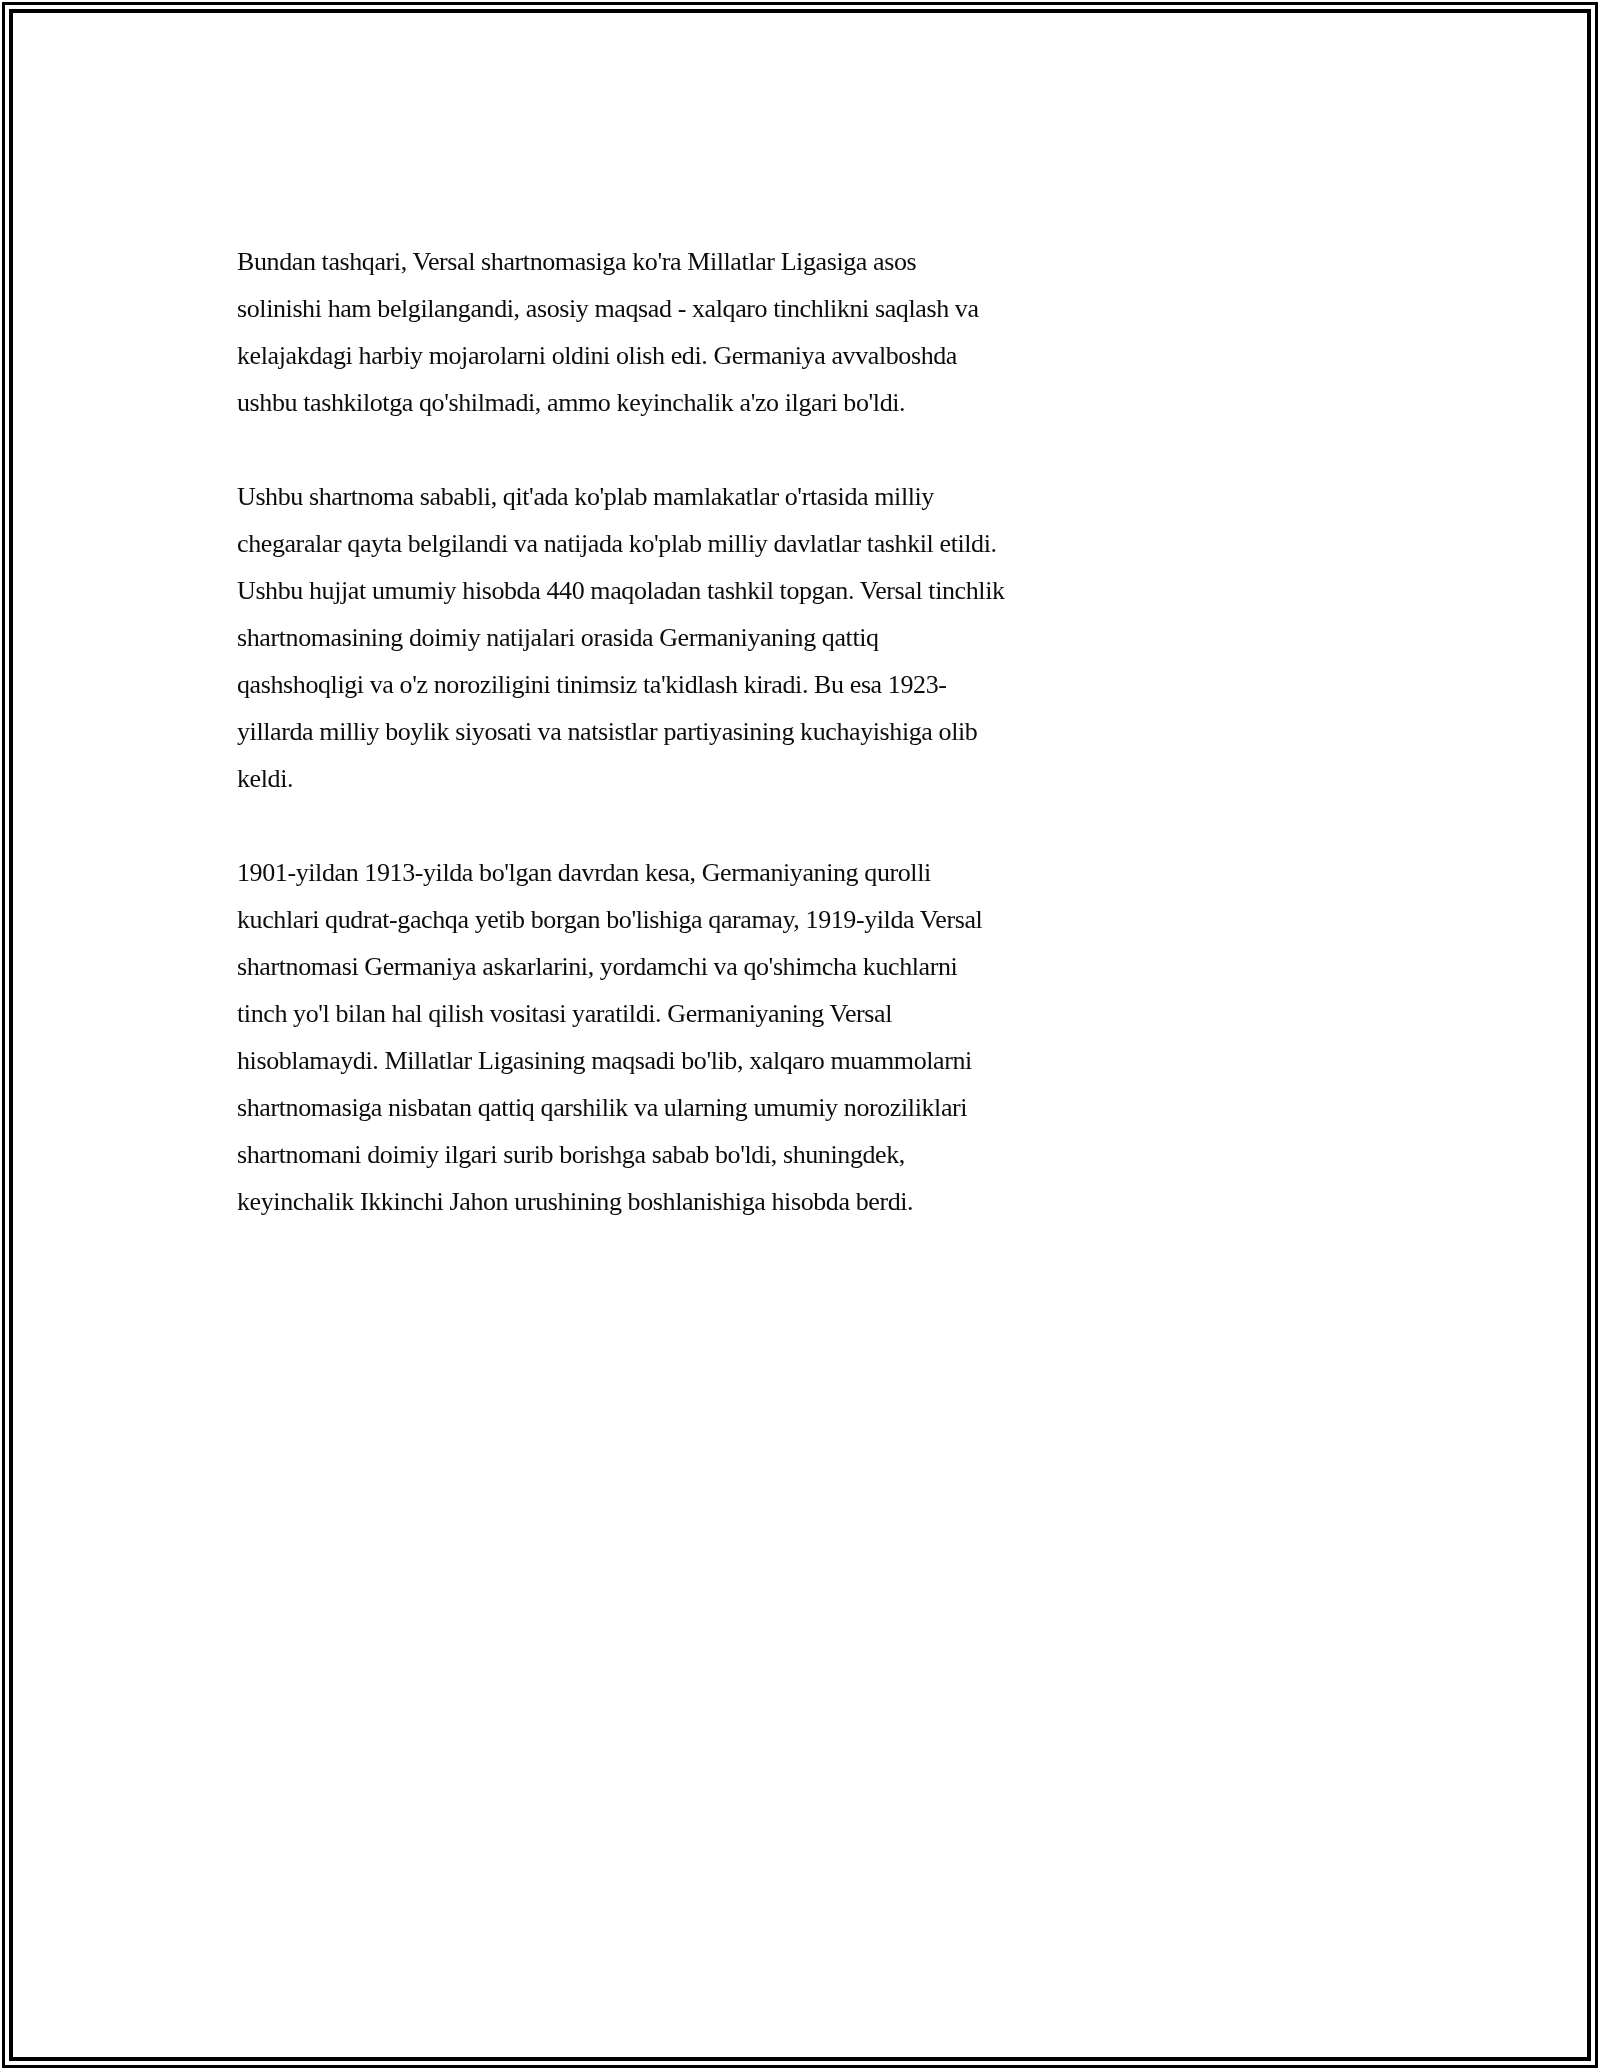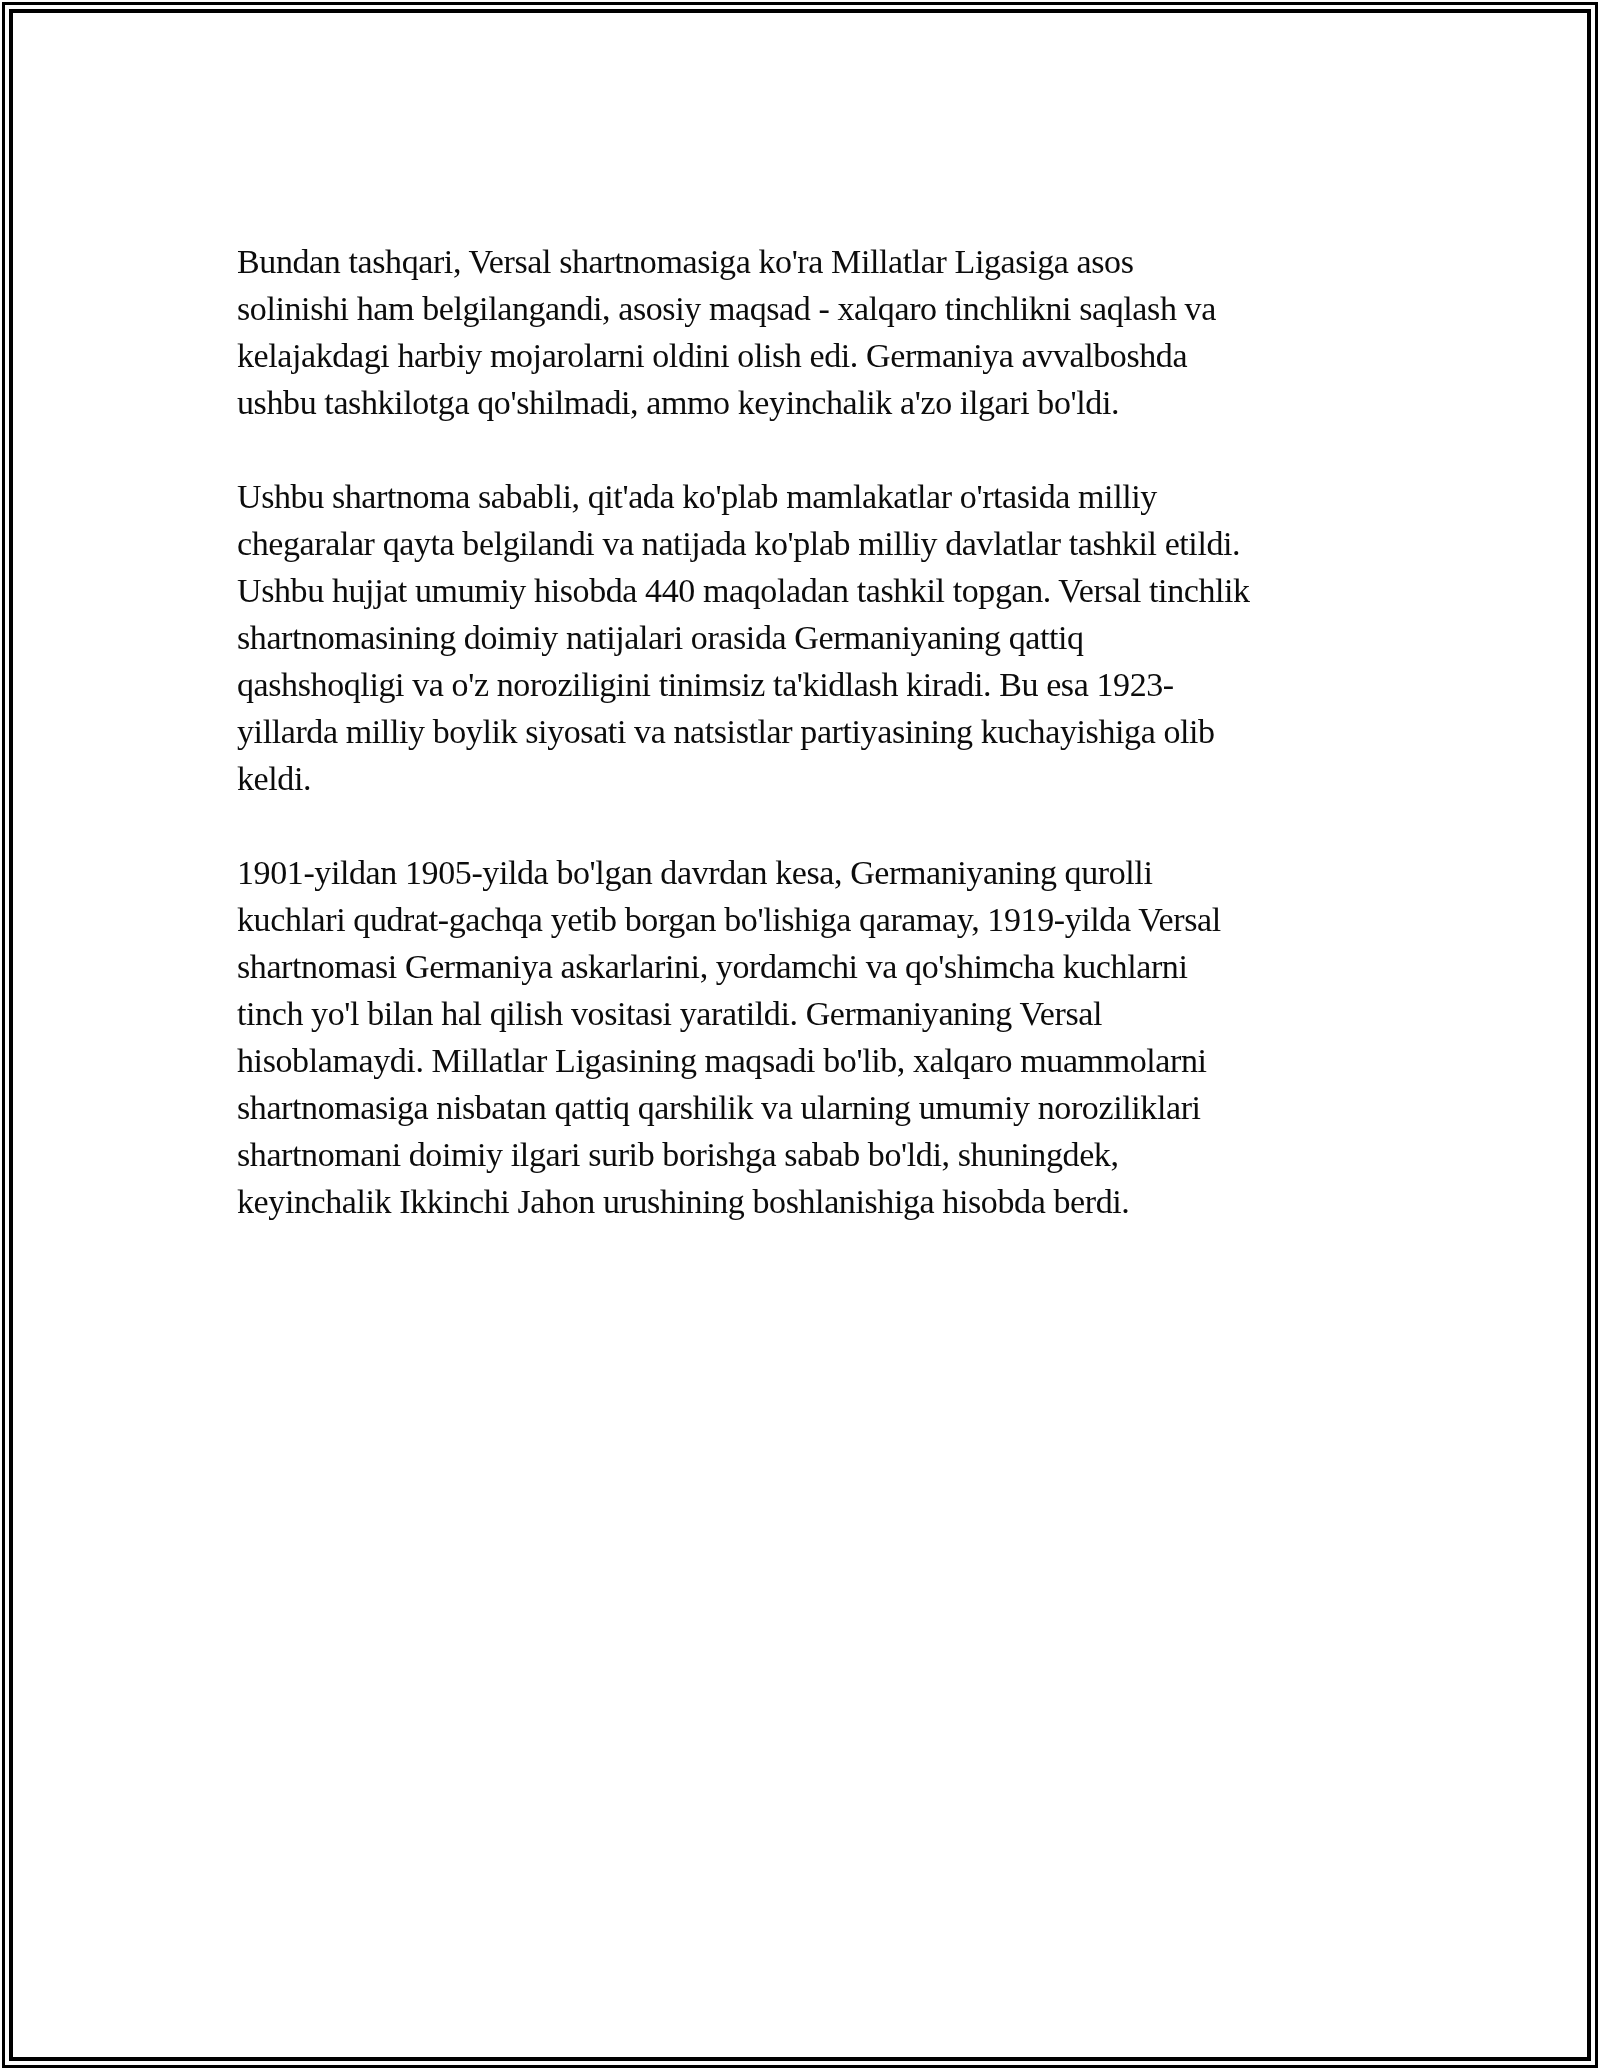--- a/index.html
+++ b/index.html
@@ -25,21 +25,21 @@
     inset: 9px;
     border: 4px solid #000000;
     pointer-events: none;
   }
   .text-block {
     position: absolute;
     left: 237px;
     top: 238px;
     width: 1130px;
     color: #0c0c0c;
-    font-size: 34px;
+    font-size: 26px;
     line-height: 47px;
     letter-spacing: -0.4px;
   }
   .paragraph {
     margin: 0 0 47px 0;
   }
   .text-line {
     white-space: nowrap;
   }
 </style>
@@ -62,21 +62,21 @@
     <div class="text-line">Ushbu shartnoma sababli, qit'ada ko'plab mamlakatlar o'rtasida milliy</div>
     <div class="text-line">chegaralar qayta belgilandi va natijada ko'plab milliy davlatlar tashkil etildi.</div>
     <div class="text-line">Ushbu hujjat umumiy hisobda 440 maqoladan tashkil topgan. Versal tinchlik</div>
     <div class="text-line">shartnomasining doimiy natijalari orasida Germaniyaning qattiq</div>
     <div class="text-line">qashshoqligi va o'z noroziligini tinimsiz ta'kidlash kiradi. Bu esa 1923-</div>
     <div class="text-line">yillarda milliy boylik siyosati va natsistlar partiyasining kuchayishiga olib</div>
     <div class="text-line">keldi.</div>
   </div>
 
   <div class="paragraph">
-    <div class="text-line">1901-yildan 1905-yilda bo'lgan davrdan kesa, Germaniyaning qurolli</div>
+    <div class="text-line">1901-yildan 1913-yilda bo'lgan davrdan kesa, Germaniyaning qurolli</div>
     <div class="text-line">kuchlari qudrat-gachqa yetib borgan bo'lishiga qaramay, 1919-yilda Versal</div>
     <div class="text-line">shartnomasi Germaniya askarlarini, yordamchi va qo'shimcha kuchlarni</div>
     <div class="text-line">tinch yo'l bilan hal qilish vositasi yaratildi. Germaniyaning Versal</div>
     <div class="text-line">hisoblamaydi. Millatlar Ligasining maqsadi bo'lib, xalqaro muammolarni</div>
     <div class="text-line">shartnomasiga nisbatan qattiq qarshilik va ularning umumiy noroziliklari</div>
     <div class="text-line">shartnomani doimiy ilgari surib borishga sabab bo'ldi, shuningdek,</div>
     <div class="text-line">keyinchalik Ikkinchi Jahon urushining boshlanishiga hisobda berdi.</div>
   </div>
 
 </div>

